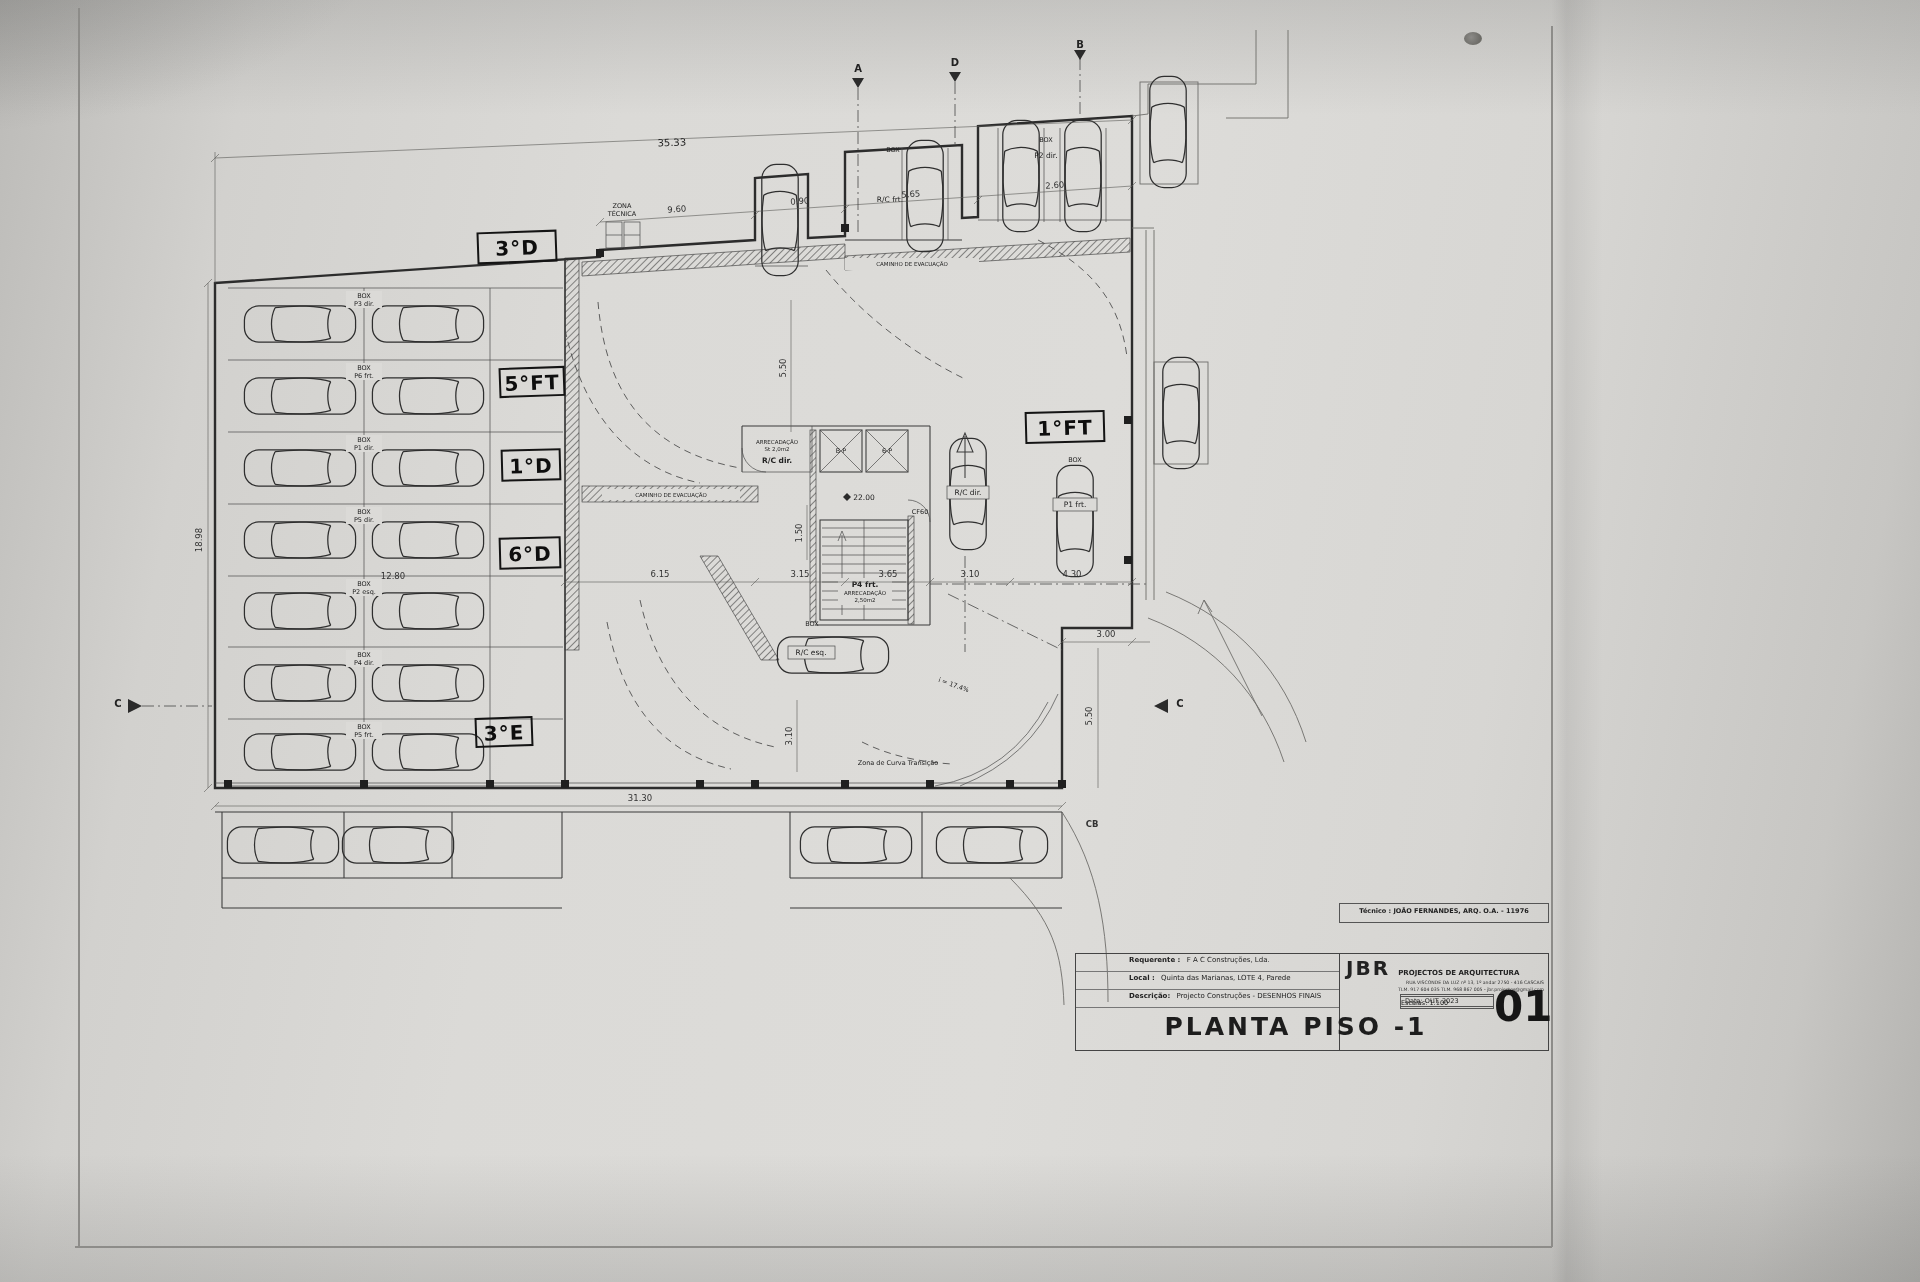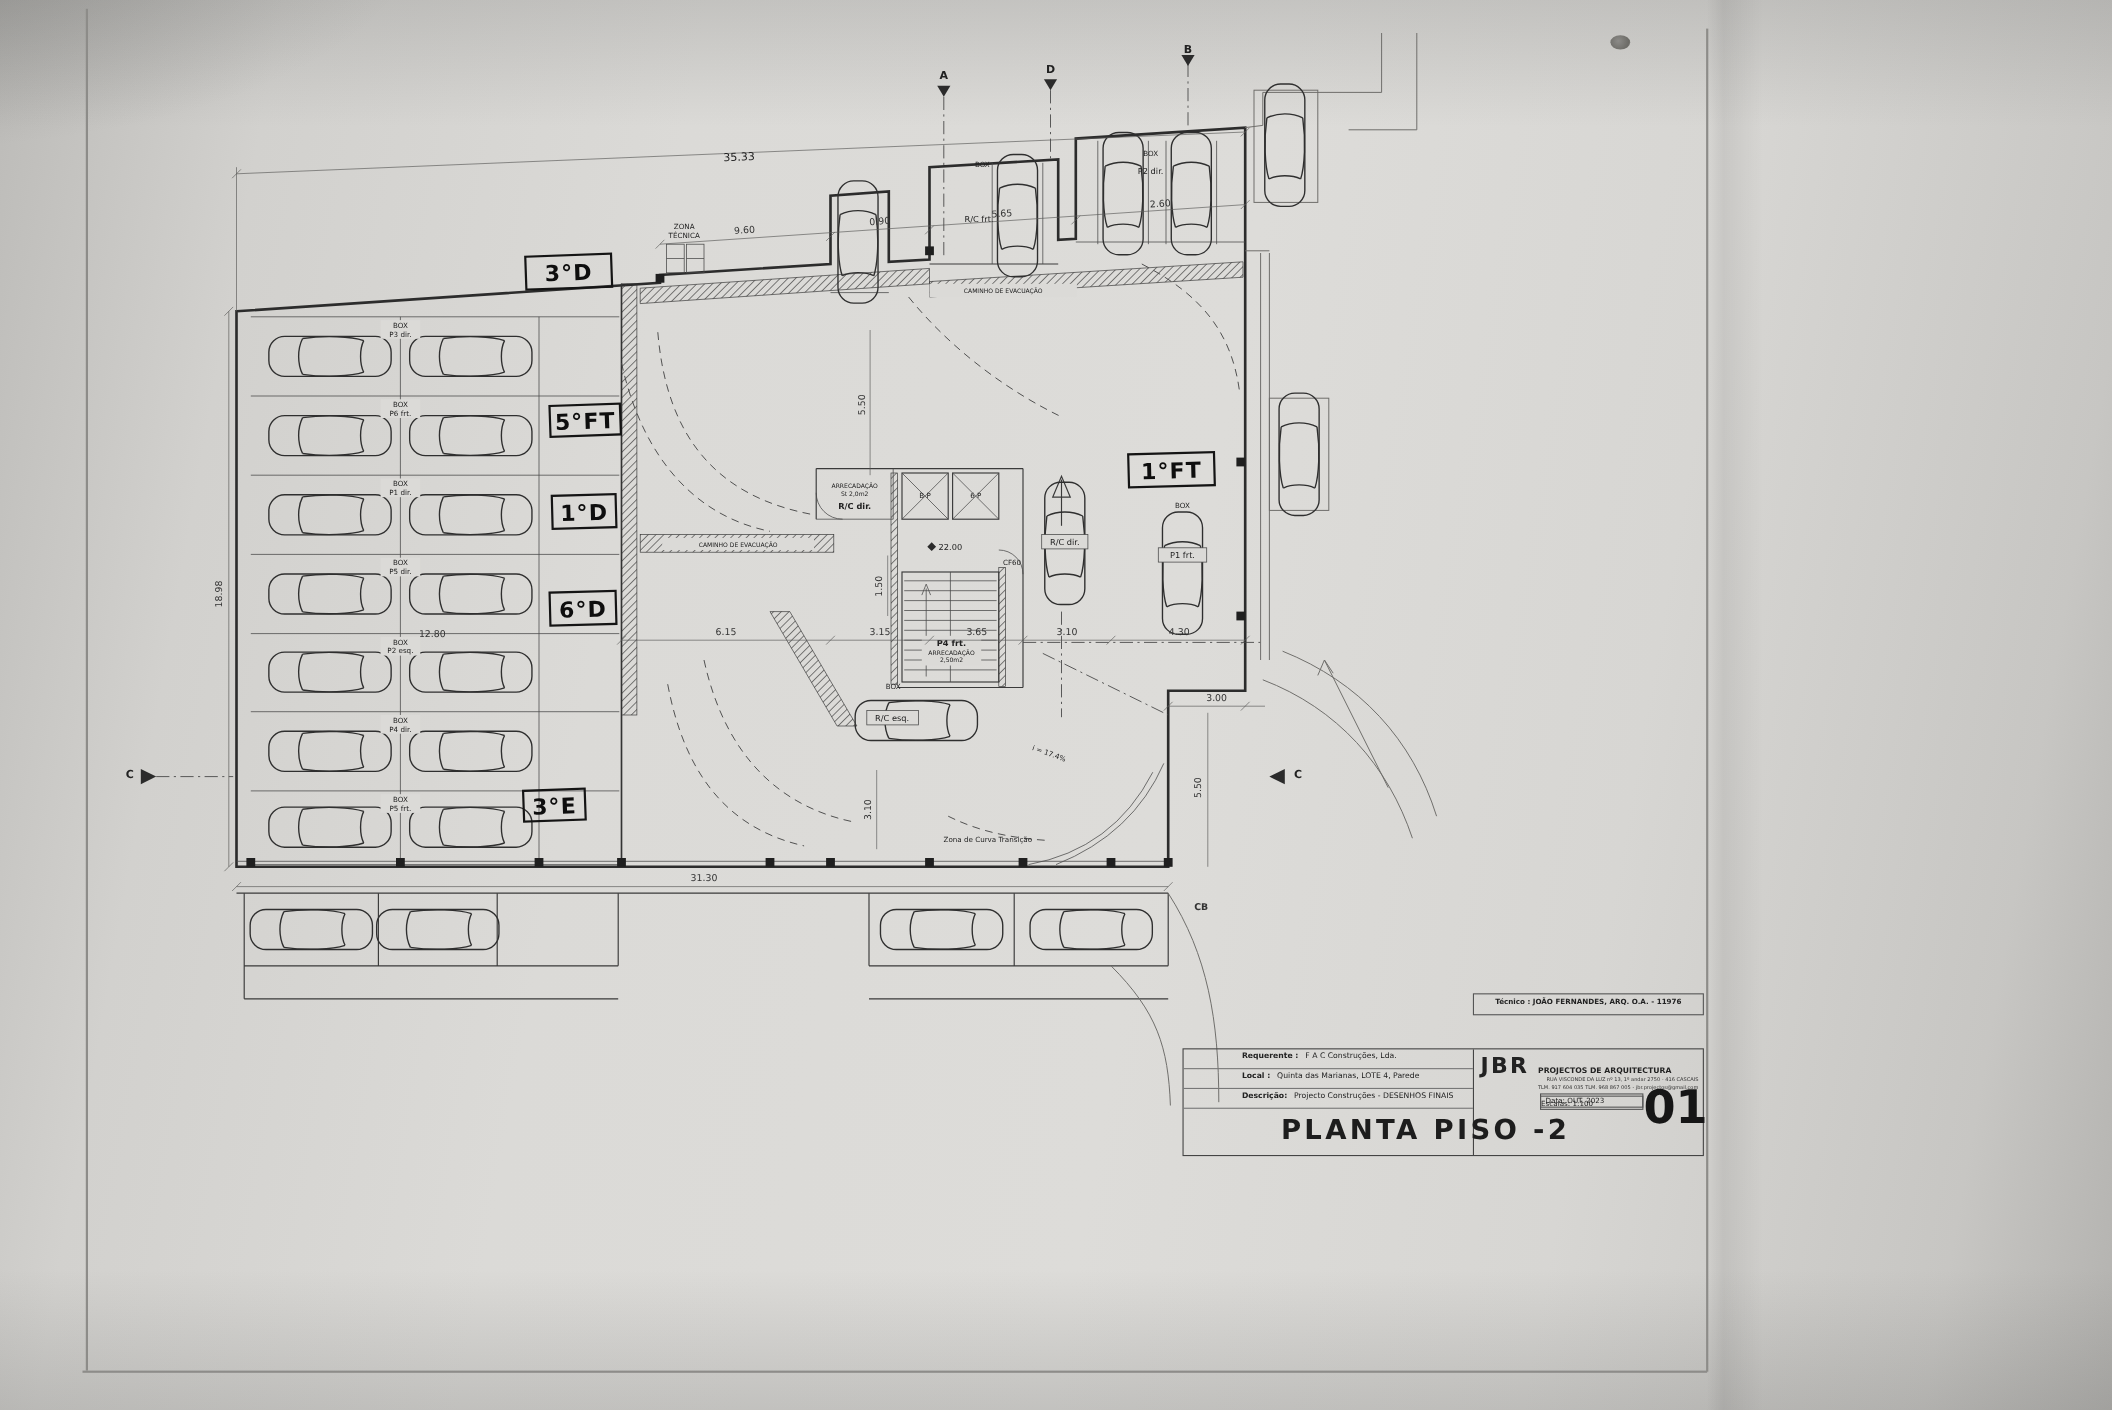--- a/index.html
+++ b/index.html
@@ -362,21 +362,21 @@
       </div>
       <div class="tb-row">
         <span class="tb-label">Local :</span>
         <span class="tb-val">Quinta das Marianas, LOTE 4, Parede</span>
       </div>
       <div class="tb-row">
         <span class="tb-label">Descrição:</span>
         <span class="tb-val">Projecto Construções - DESENHOS FINAIS</span>
       </div>
     </div>
-    <div class="tb-title">PLANTA PISO -2</div>
+    <div class="tb-title">PLANTA PISO -1</div>
     <div class="tb-right">
       <div class="tb-firm">
         <span class="tb-jbr">JBR</span>
         <span class="tb-firmdesc">PROJECTOS DE ARQUITECTURA</span>
       </div>
       <div class="tb-addr a1">RUA VISCONDE DA LUZ nº 13, 1º andar  2750 - 416  CASCAIS</div>
       <div class="tb-addr a2">TLM. 917 604 035  TLM. 968 867 005 - jbr.projectos@gmail.com</div>
       <div class="tb-scale">Escalas:  1:100</div>
       <div class="tb-date">Data: OUT. 2023</div>
       <div class="tb-num">01</div>

